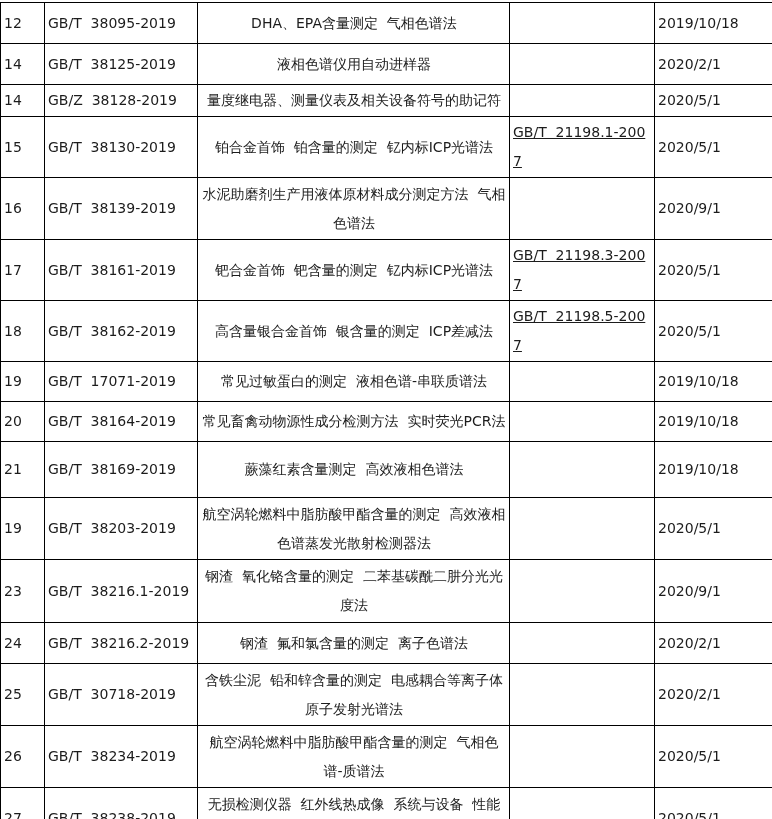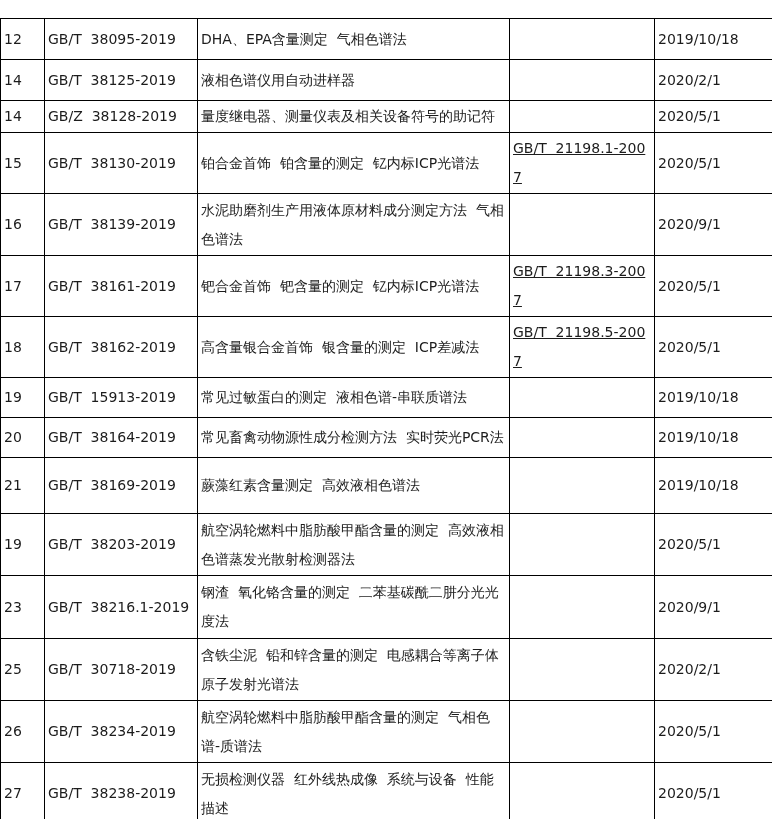--- a/index.html
+++ b/index.html
@@ -10,21 +10,21 @@
   }
   body {
     width: 772px;
     height: 819px;
     overflow: hidden;
     font-family: "DejaVu Sans", sans-serif;
   }
   .page {
     width: 772px;
     height: 819px;
-    padding-top: 18px; 
+    padding-top: 2px; 
     background: #ffffff;
   }
   table.standards {
     border-collapse: collapse;
     table-layout: fixed;
     width: 772px;
     background: #ffffff;
   }
   table.standards td {
     border: 1px solid #000000;
@@ -32,21 +32,21 @@
     padding: 1px 2px 1px 3px;
     font-size: 14px;
     line-height: 29px;
     color: #1c1c1c;
     white-space: pre-wrap;
     word-break: break-all;
     overflow: hidden;
   }
   td.c-num  { padding-left: 2px; }
   td.c-code { padding-left: 4px; }
-  td.c-name { padding-left: 4px; }
+  td.c-name { padding-left: 4px; text-align: center; }
   td.c-repl { padding-left: 3px; text-decoration: underline; }
   td.c-date { padding-left: 4px; }
 </style>
 </head>
 <body>
 
 <div class="page">
   <table class="standards">
     <colgroup>
       <col style="width:44px">
@@ -100,21 +100,21 @@
   </tr>
         <tr style="height: 41px;">
     <td class="c-num">18</td>
     <td class="c-code">GB/T  38162-2019</td>
     <td class="c-name">高含量银合金首饰  银含量的测定  ICP差减法</td>
     <td class="c-repl">GB/T  21198.5-2007</td>
     <td class="c-date">2020/5/1</td>
   </tr>
         <tr style="height: 40px;">
     <td class="c-num">19</td>
-    <td class="c-code">GB/T  15913-2019</td>
+    <td class="c-code">GB/T  17071-2019</td>
     <td class="c-name">常见过敏蛋白的测定  液相色谱-串联质谱法</td>
     <td class="c-repl"></td>
     <td class="c-date">2019/10/18</td>
   </tr>
         <tr style="height: 40px;">
     <td class="c-num">20</td>
     <td class="c-code">GB/T  38164-2019</td>
     <td class="c-name">常见畜禽动物源性成分检测方法  实时荧光PCR法</td>
     <td class="c-repl"></td>
     <td class="c-date">2019/10/18</td>
@@ -133,20 +133,27 @@
     <td class="c-repl"></td>
     <td class="c-date">2020/5/1</td>
   </tr>
         <tr style="height: 63px;">
     <td class="c-num">23</td>
     <td class="c-code">GB/T  38216.1-2019</td>
     <td class="c-name">钢渣  氧化铬含量的测定  二苯基碳酰二肼分光光度法</td>
     <td class="c-repl"></td>
     <td class="c-date">2020/9/1</td>
   </tr>
+        <tr style="height: 41px;">
+    <td class="c-num">24</td>
+    <td class="c-code">GB/T  38216.2-2019</td>
+    <td class="c-name">钢渣  氟和氯含量的测定  离子色谱法</td>
+    <td class="c-repl"></td>
+    <td class="c-date">2020/2/1</td>
+  </tr>
         <tr style="height: 62px;">
     <td class="c-num">25</td>
     <td class="c-code">GB/T  30718-2019</td>
     <td class="c-name">含铁尘泥  铅和锌含量的测定  电感耦合等离子体原子发射光谱法</td>
     <td class="c-repl"></td>
     <td class="c-date">2020/2/1</td>
   </tr>
         <tr style="height: 62px;">
     <td class="c-num">26</td>
     <td class="c-code">GB/T  38234-2019</td>

